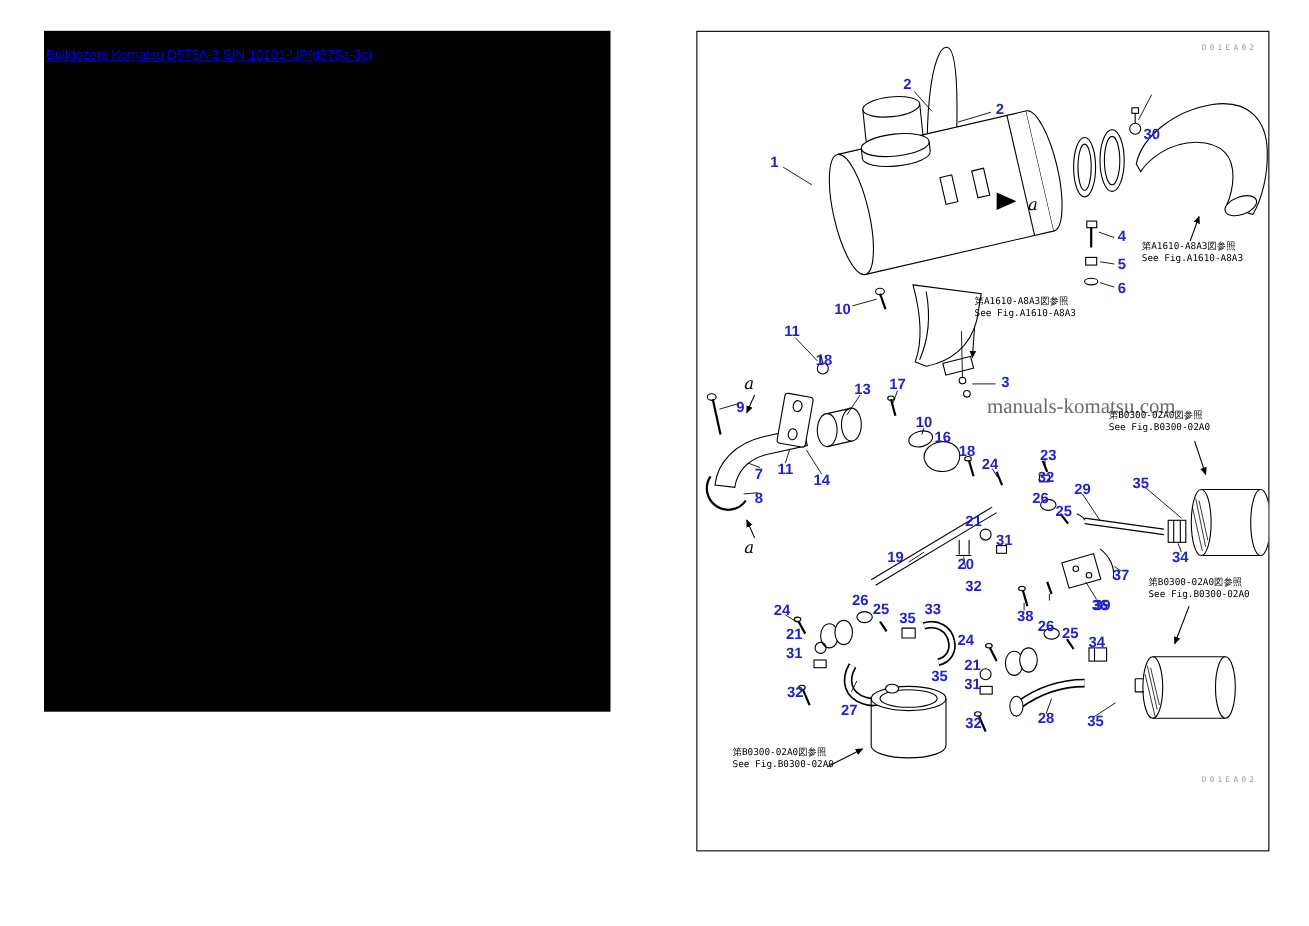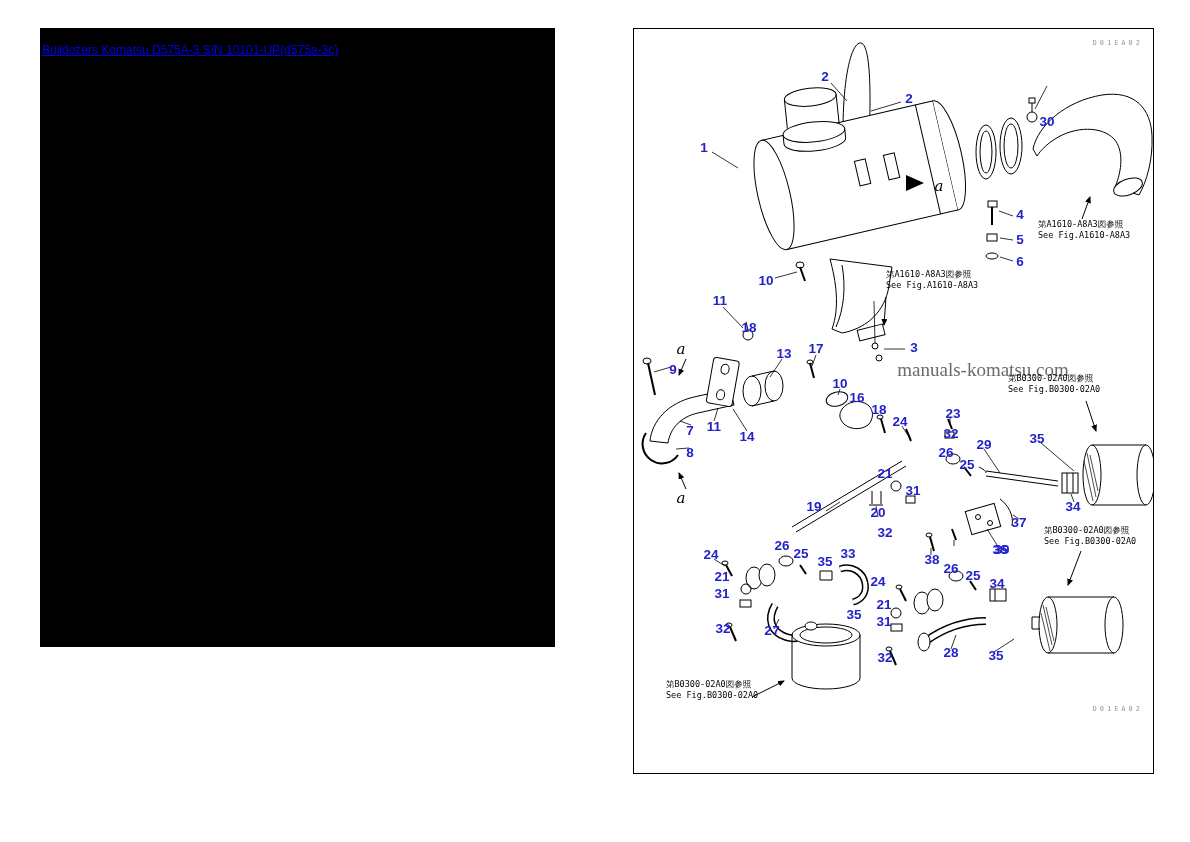--- a/index.html
+++ b/index.html
@@ -347,21 +347,21 @@
         <div class="callout" style="left: 88px; top: 548px;">21</div>
         <div class="callout" style="left: 88px; top: 565px;">31</div>
         <div class="callout" style="left: 244px; top: 553px;">24</div>
         <div class="callout" style="left: 317px; top: 540px;">26</div>
         <div class="callout" style="left: 339px; top: 547px;">25</div>
         <div class="callout" style="left: 363px; top: 555px;">34</div>
         <div class="callout" style="left: 250px; top: 576px;">21</div>
         <div class="callout" style="left: 250px; top: 593px;">31</div>
         <div class="callout" style="left: 220px; top: 586px;">35</div>
         <div class="callout" style="left: 89px; top: 600px;">32</div>
-        <div class="callout" style="left: 138px; top: 603px; font-family: Liberation Mono, monospace;">27</div>
+        <div class="callout" style="left: 138px; top: 617px;">27</div>
         <div class="callout" style="left: 317px; top: 624px;">28</div>
         <div class="callout" style="left: 251px; top: 629px;">32</div>
         <div class="callout" style="left: 362px; top: 627px;">35</div>
         <div class="letter-a" style="left: 305px; top: 157px;">a</div>
         <div class="letter-a" style="left: 47px; top: 320px;">a</div>
         <div class="letter-a" style="left: 47px; top: 469px;">a</div>
         <div class="ref" style="left: 404px; top: 190px;">第A1610-A8A3図参照
 See Fig.A1610-A8A3</div>
         <div class="ref" style="left: 252px; top: 240px;">第A1610-A8A3図参照
 See Fig.A1610-A8A3</div>

